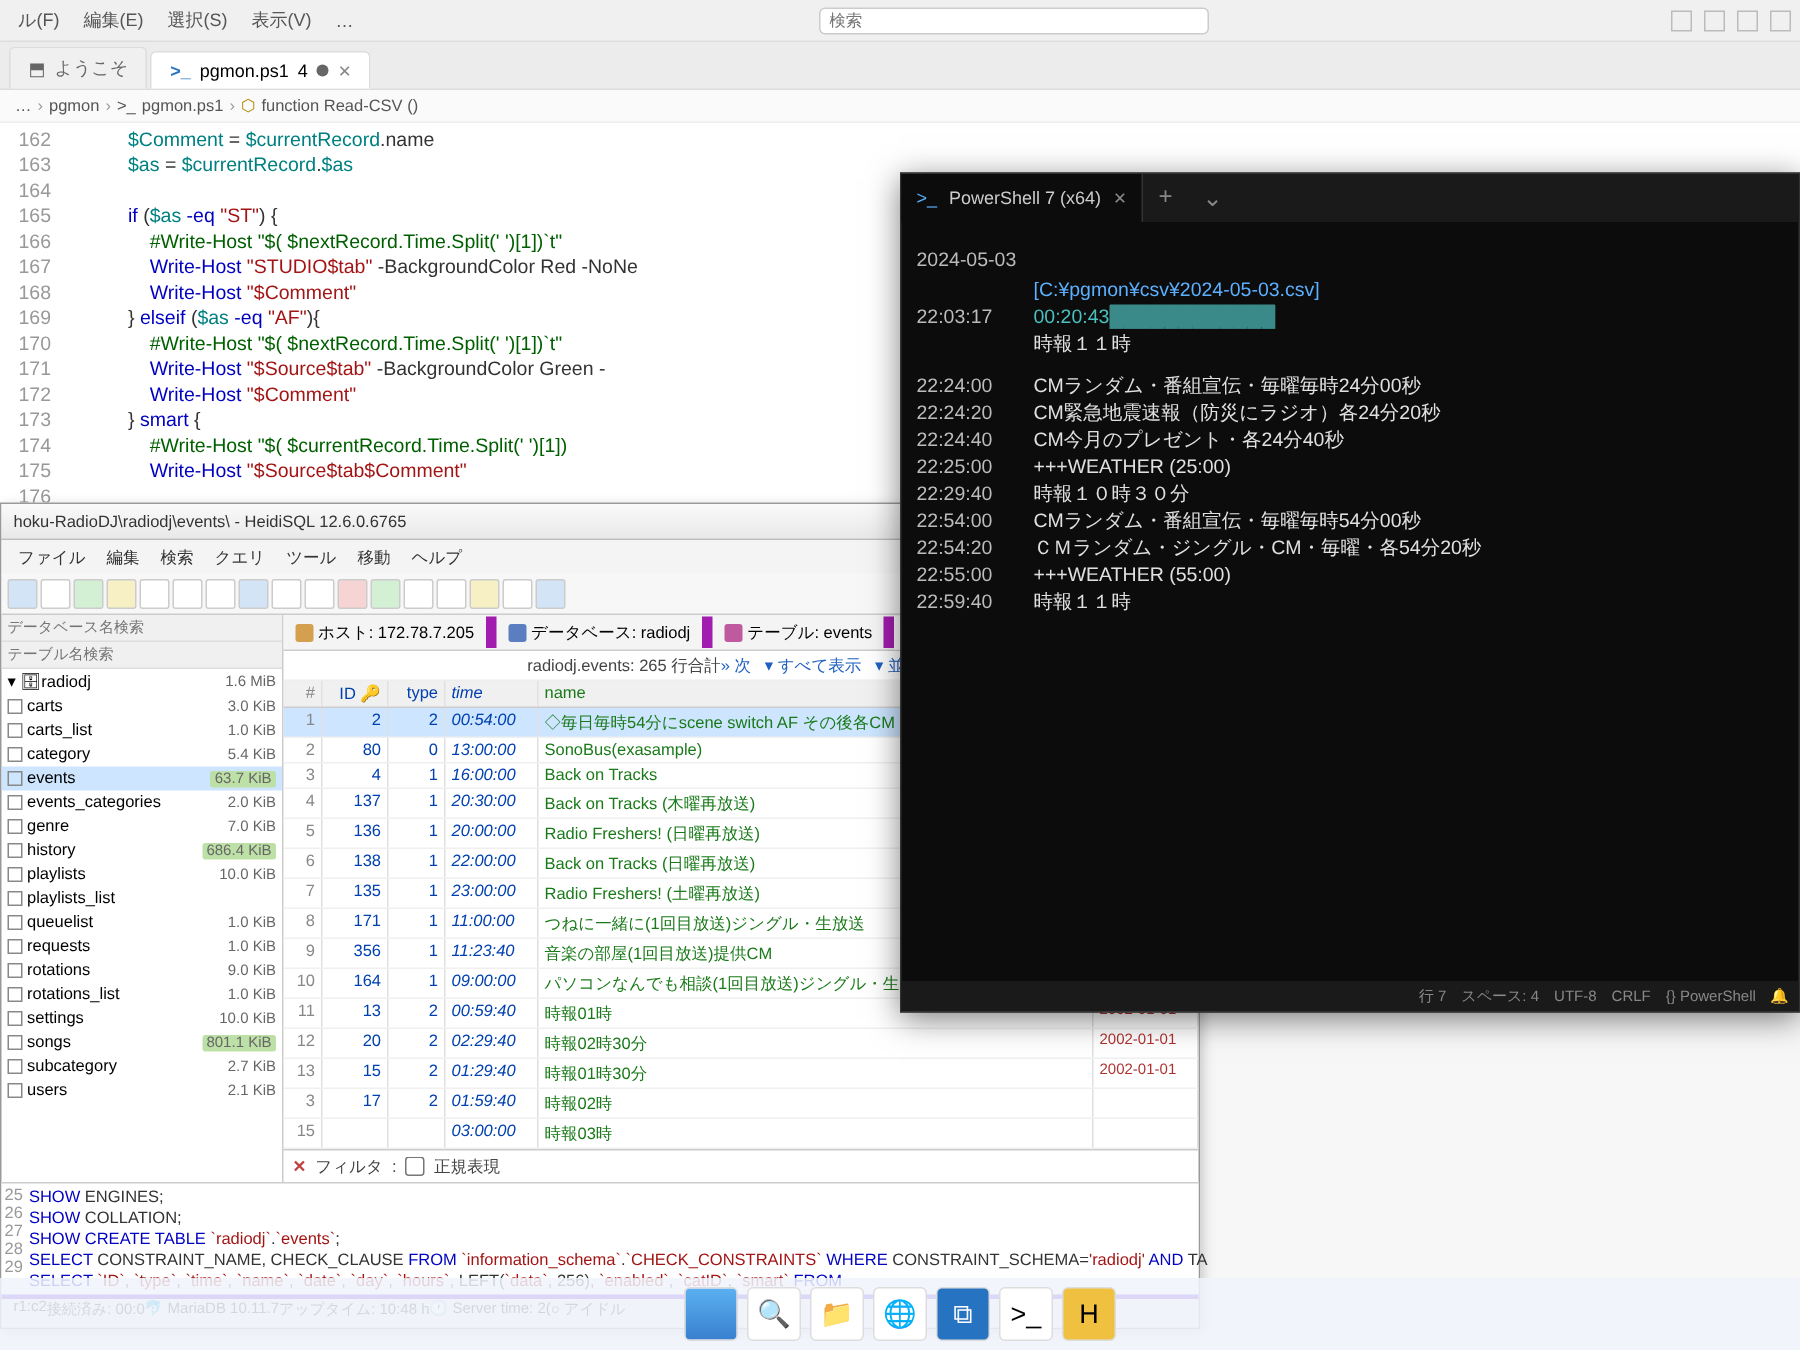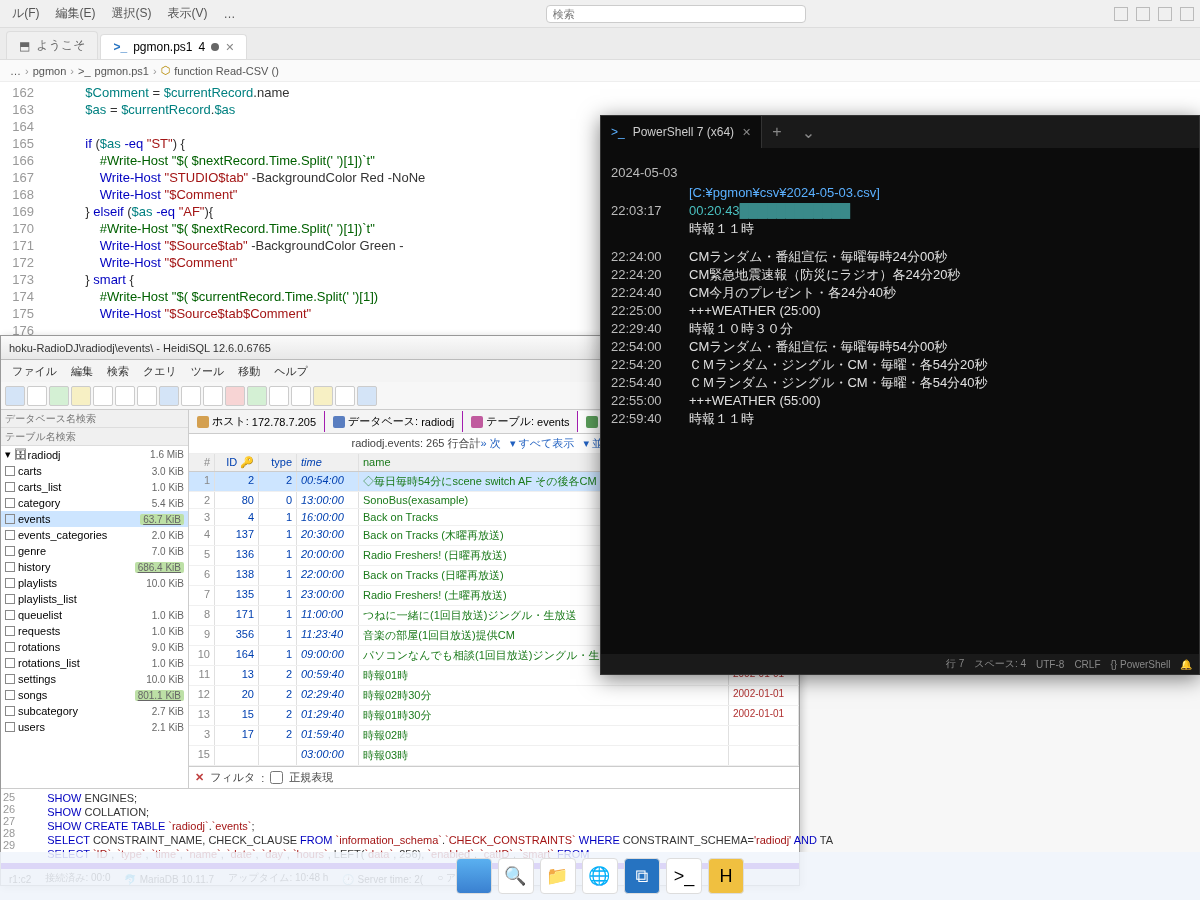--- a/index.html
+++ b/index.html
@@ -41,50 +41,50 @@
 .heidi-tb .tbtn.r{background:#f7d4d4;}
 .heidi-body{display:flex;min-height:360px;}
 .heidi-tree{width:188px;border-right:1px solid #ccc;font-size:11px;overflow:hidden;}
 .heidi-tree-hd{background:#f0f0f0;padding:3px 4px;border-bottom:1px solid #ddd;display:flex;align-items:center;}
 .heidi-tree-hd input{width:100%;font-size:10px;border:none;background:transparent;}
 .tree-row{display:flex;justify-content:space-between;padding:2px 4px;align-items:center;}
 .tree-row.sel{background:#cde5ff;}
 .tree-row .tic{width:10px;height:10px;border:1px solid #888;margin-right:3px;display:inline-block;}
 .tree-row .nm{display:flex;align-items:center;}
 .tree-row .sz{color:#666;font-size:10px;}
-.sz-bar{background:#bde0a6;padding:0 3px;border-radius:2px;text-decoration:underline;}
+.sz-bar{background:#bde0a6;padding:0 3px;border-radius:2px;}
 .heidi-main{flex:1;display:flex;flex-direction:column;}
 .heidi-tabs{height:24px;background:#f4f4f4;border-bottom:1px solid #ccc;display:flex;align-items:center;font-size:11px;}
-.heidi-tabs .ht{padding:3px 8px;border-right:1px solid #a21caf;display:flex;align-items:center;gap:3px;}
+.heidi-tabs .ht{padding:3px 8px;border-right:7px solid #a21caf;display:flex;align-items:center;gap:3px;}
 .heidi-tabs .ht.active{background:#fff;border-bottom:1px solid #fff;margin-bottom:-1px;}
 .heidi-tabs .ic{width:12px;height:12px;background:#5a9e5a;border-radius:2px;}
 .heidi-tabs .ic.h{background:#d4a050;}
 .heidi-tabs .ic.d{background:#5a7ec0;}
 .heidi-tabs .ic.t{background:#c05a9e;}
 .heidi-sub{height:20px;font-size:11px;padding:2px 8px;color:#444;display:flex;justify-content:center;border-bottom:1px solid #eee;}
 .heidi-sub a{color:#2060c0;text-decoration:none;}
 .heidi-grid{font-size:11px;flex:1;overflow:hidden;}
 .hg-head{display:flex;background:#f0f0f0;border-bottom:1px solid #ccc;}
 .hg-head div,.hg-row div{padding:2px 4px;border-right:1px solid #e0e0e0;overflow:hidden;white-space:nowrap;}
 .hg-row{display:flex;border-bottom:1px solid #f0f0f0;}
 .hg-row.sel{background:#cde5ff;}
 .c-n{width:26px;text-align:right;color:#888;}
 .c-id{width:44px;text-align:right;color:#0040b0;}
 .c-ty{width:38px;text-align:right;color:#0040b0;}
 .c-tm{width:62px;color:#0040b0;font-style:italic;}
 .c-nm{flex:1;color:#1a7a1a;}
 .c-dt{width:70px;color:#b03030;font-size:10px;}
 .heidi-filter{height:22px;border-top:1px solid #ccc;font-size:11px;padding:2px 6px;display:flex;align-items:center;gap:6px;color:#444;}
 .heidi-filter .x{color:#c04040;font-weight:bold;}
-.heidi-sql{border-top:1px solid #ccc;background:#fff;font-family:Consolas,monospace;font-size:11px;padding:2px;display:flex;gap:28px;}
+.heidi-sql{border-top:1px solid #ccc;background:#fff;font-family:Consolas,monospace;font-size:11px;padding:2px;display:flex;}
 .heidi-sql .ln{width:22px;text-align:right;color:#999;padding-right:4px;}
 .heidi-sql .sq{flex:1;white-space:pre;color:#333;line-height:14px;}
 .heidi-sql .sq .k{color:#0000c0;font-weight:normal;}
 .heidi-sql .sq .s{color:#a31515;}
-.heidi-status{height:22px;background:#f0f0f0;border-top:6px solid #6d28d9;font-size:10px;display:flex;align-items:flex-end;padding:0 8px;gap:14px;color:#333;}
+.heidi-status{height:22px;background:#f0f0f0;border-top:3px solid #6d28d9;font-size:10px;display:flex;align-items:flex-start;padding:0 8px;color:#333;}
 .heidi-status .dot{width:8px;height:8px;border-radius:50%;background:#3a9a3a;}
 
 
 .pwsh{position:absolute;top:115px;left:600px;width:600px;height:560px;background:#0c0c0c;border:1px solid #333;box-shadow:0 4px 20px rgba(0,0,0,.5);color:#ccc;font-family:"Cascadia Mono","Consolas",monospace;}
 .pwsh-title{height:32px;background:#1a1a1a;display:flex;align-items:center;}
 .pwsh-tab{background:#0c0c0c;height:32px;display:flex;align-items:center;padding:0 10px;font-size:12px;gap:8px;border-right:1px solid #333;}
 .pwsh-tab .pic{color:#5bb0ff;}
 .pwsh-tab .x{color:#888;font-size:11px;}
 .pwsh-title .plus{padding:0 10px;color:#888;}
 .pwsh-body{padding:16px 10px;font-size:13px;line-height:18px;}
@@ -536,24 +536,20 @@
         </div>
         <div class="row">
           <div class="t">22:54:00</div>
           <div class="c">CMランダム・番組宣伝・毎曜毎時54分00秒</div>
         </div>
         <div class="row">
           <div class="t">22:54:20</div>
           <div class="c">ＣＭランダム・ジングル・CM・毎曜・各54分20秒</div>
         </div>
         <div class="row">
-          <div class="t">22:54:40</div>
-          <div class="c">ＣＭランダム・ジングル・CM・毎曜・各54分40秒</div>
-        </div>
-        <div class="row">
           <div class="t">22:55:00</div>
           <div class="c">+++WEATHER (55:00)</div>
         </div>
         <div class="row">
           <div class="t">22:59:40</div>
           <div class="c">時報１１時</div>
         </div>
       </div>
   </div>
   <div class="pwsh-status">

